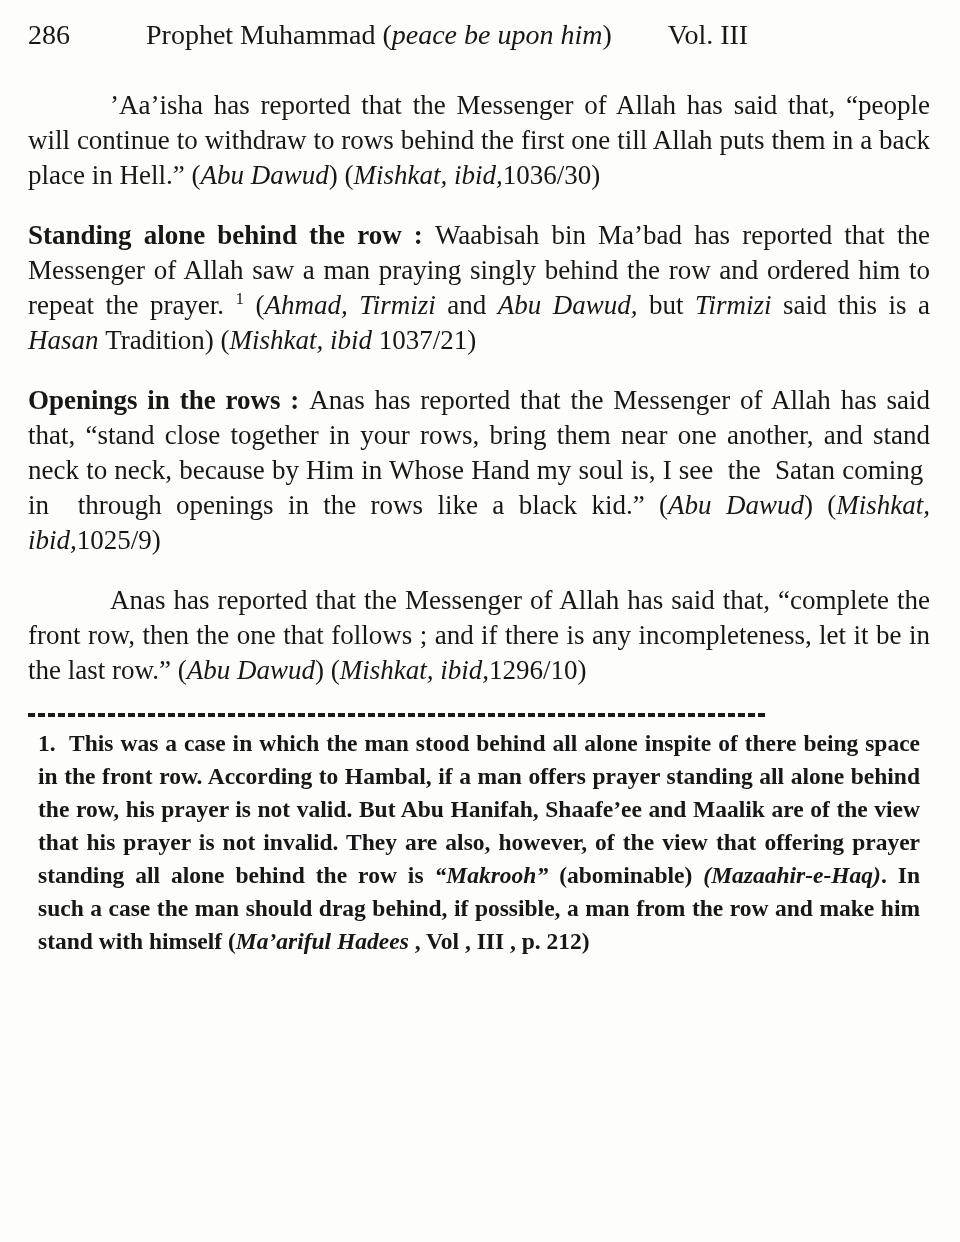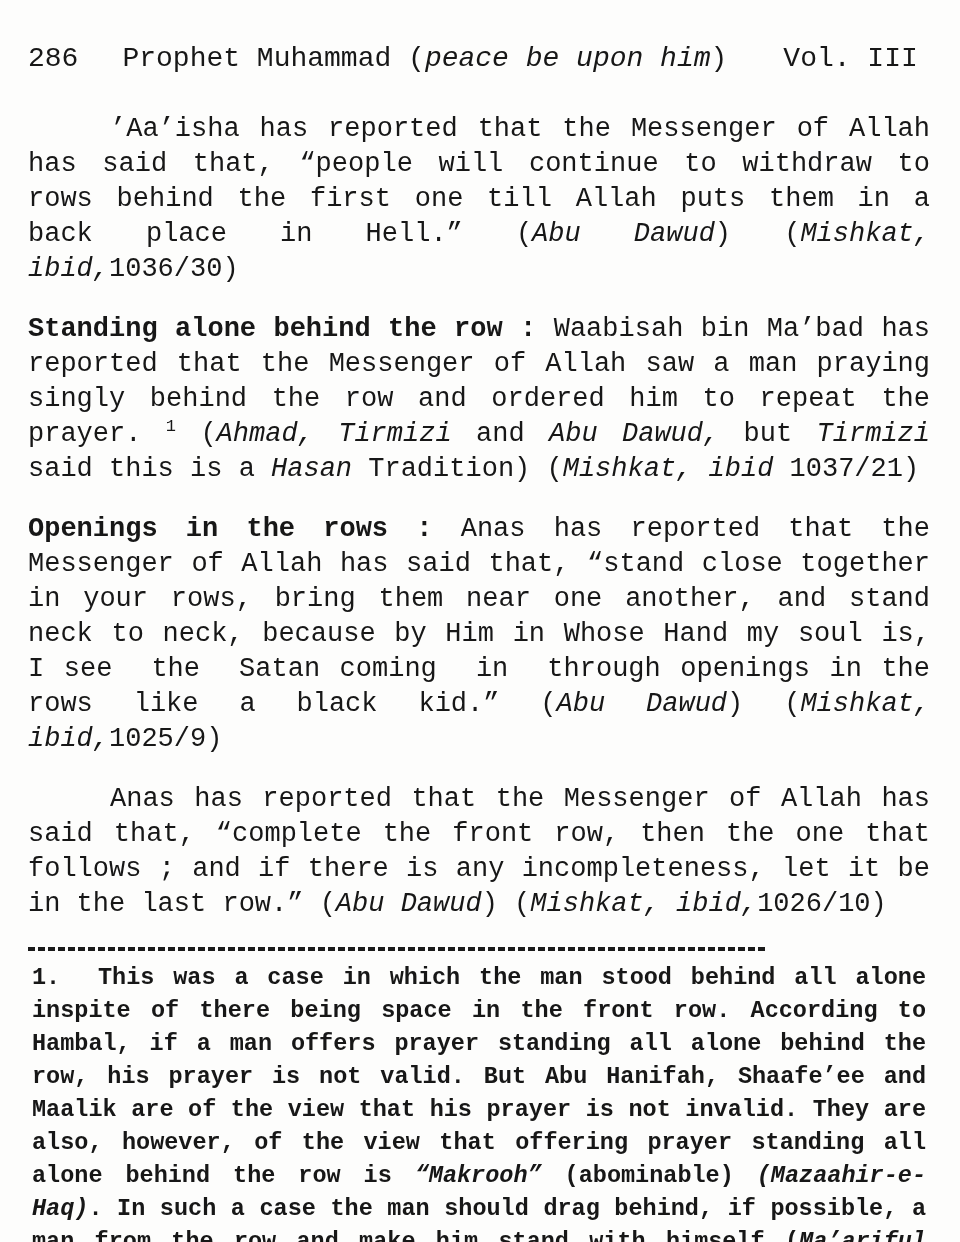--- a/index.html
+++ b/index.html
@@ -7,35 +7,35 @@
     padding: 0;
     background: #ffffff;
   }
   .page {
     position: relative;
     width: 960px;
     height: 1242px;
     box-sizing: border-box;
     background: #fdfdfc;
     padding: 18px 30px 0 28px;
-    font-family: Liberation Mono, monospace;
+    font-family: Liberation Serif, serif;
     color: #171717;
     overflow: hidden;
   }
   .header {
     display: flex;
     align-items: baseline;
     font-size: 28px;
     line-height: 34px;
     margin-bottom: 36px;
     white-space: nowrap;
   }
   .pageno { }
-  .title { margin-left: 44px; }
-  .volume { margin-left: 56px; margin-top: 24px; }
+  .title { margin-left: 76px; }
+  .volume { margin-left: 56px; }
   .para {
     font-size: 27px;
     line-height: 35px;
     text-align: justify;
     margin: 0 0 25px 0;
   }
   .indent { text-indent: 82px; }
   .para-last { margin-bottom: 10px; }
   .it { font-style: italic; }
   .bd { font-weight: bold; }
@@ -48,41 +48,41 @@
     width: 737px;
     height: 4px;
     margin: 4px 0 10px 0;
     background: repeating-linear-gradient(90deg, #1b1b1b 0 7px, transparent 7px 10px);
   }
   .footnote {
     font-size: 23.5px;
     line-height: 33px;
     font-weight: 600;
     text-align: justify;
-    margin: 4px;
+    margin: 10px;
   }
 </style>
 </head>
 <body>
 
 <div class="page">
 
   <div class="header">
     <span class="pageno">286</span>
     <span class="title"><span>Prophet Muhammad (</span><span class="it">peace be upon him</span><span>)</span></span>
     <span class="volume">Vol. III</span>
   </div>
 
 
   <p class="para indent"><span>’Aa’isha has reported that the Messenger of Allah has said that, “people will continue to withdraw to rows behind the first one till Allah puts them in a back place in Hell.” (</span><span class="it">Abu Dawud</span><span>) (</span><span class="it">Mishkat, ibid,</span><span>1036/30)</span></p>
 
   <p class="para"><span class="bd">Standing alone behind the row : </span><span>Waabisah bin Ma’bad has reported that the Messenger of Allah saw a man praying singly behind the row and ordered him to repeat the prayer. </span><sup>1</sup><span> (</span><span class="it">Ahmad, Tirmizi </span><span>and </span><span class="it">Abu Dawud, </span><span>but </span><span class="it">Tirmizi </span><span>said this is a </span><span class="it">Hasan </span><span>Tradition) (</span><span class="it">Mishkat, ibid </span><span>1037/21)</span></p>
 
   <p class="para"><span class="bd">Openings in the rows : </span><span>Anas has reported that the Messenger of Allah has said that, “stand close together in your rows, bring them near one another, and stand neck to neck, because by Him in Whose Hand my soul is, I see&nbsp; the&nbsp; Satan coming&nbsp; in&nbsp; through openings in the rows like a black kid.” (</span><span class="it">Abu Dawud</span><span>) (</span><span class="it">Mishkat, ibid,</span><span>1025/9)</span></p>
 
-  <p class="para indent"><span>Anas has reported that the Messenger of Allah has said that, “complete the front row, then the one that follows ; and if there is any incompleteness, let it be in the last row.” (</span><span class="it">Abu Dawud</span><span>) (</span><span class="it">Mishkat, ibid,</span><span>1026/10)</span></p>
+  <p class="para indent"><span>Anas has reported that the Messenger of Allah has said that, “complete the front row, then the one that follows ; and if there is any incompleteness, let it be in the last row.” (</span><span class="it">Abu Dawud</span><span>) (</span><span class="it">Mishkat, ibid,</span><span>1296/10)</span></p>
 
 
   <div class="divider"></div>
 
   <p class="footnote"><span>1.&nbsp; This was a case in which the man stood behind all alone inspite of there being space in the front row. According to Hambal, if a man offers prayer standing all alone behind the row, his prayer is not valid. But Abu Hanifah, Shaafe’ee and Maalik are of the view that his prayer is not invalid. They are also, however, of the view that offering prayer standing all alone behind the row is </span><span class="it">“Makrooh”</span><span> (abominable) </span><span class="it">(Mazaahir-e-Haq)</span><span>. In such a case the man should drag behind, if possible, a man from the row and make him stand with himself  (</span><span class="it">Ma’ariful Hadees</span><span> , Vol , III , p. 212)</span></p>
 
 </div>
 
 </body></html>

